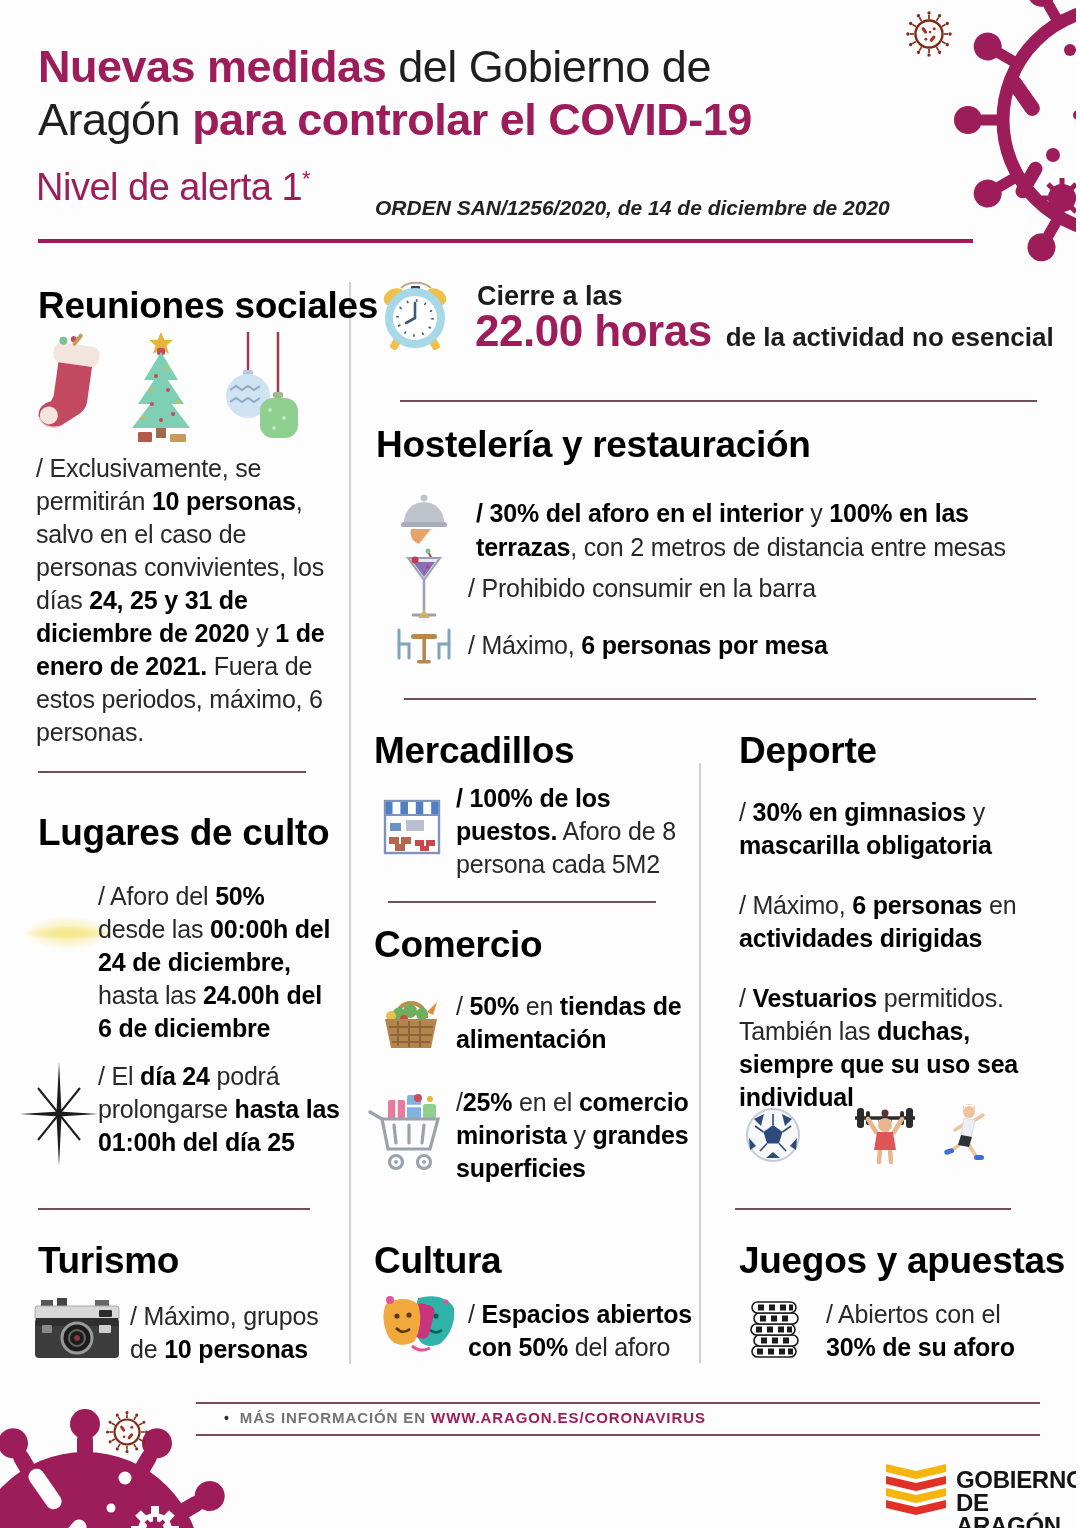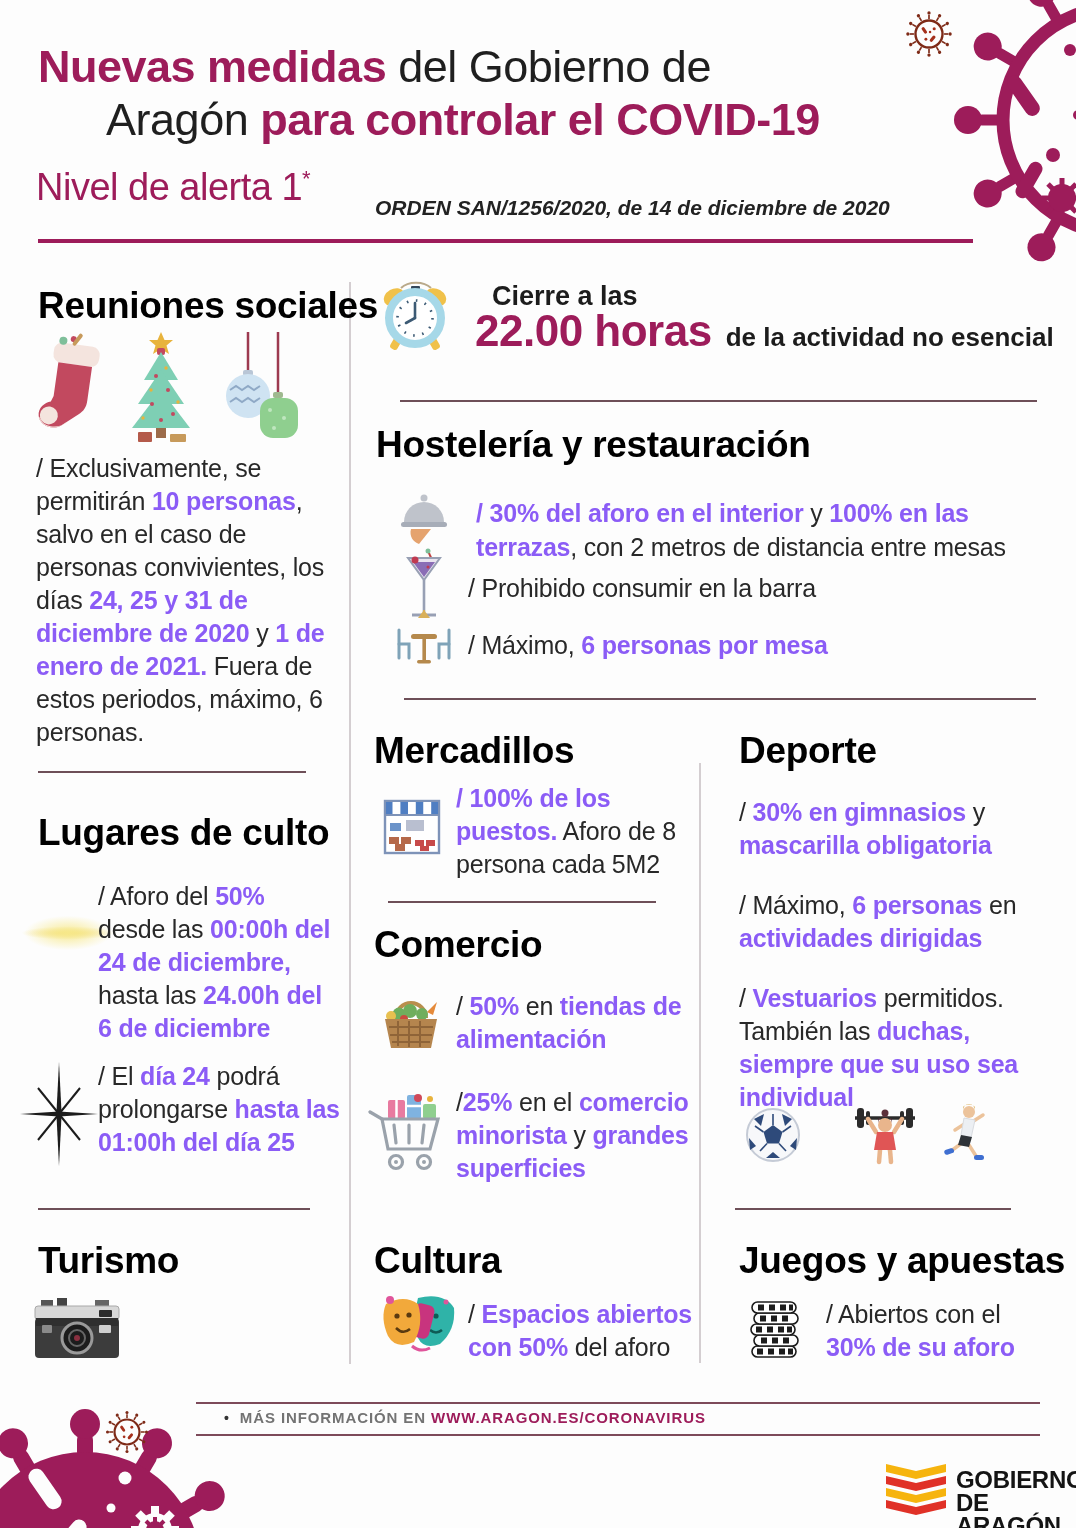--- a/index.html
+++ b/index.html
@@ -11,21 +11,21 @@
   .abs{position:absolute;}
   
   .h-title{font-size:45px; line-height:53px; font-weight:700; letter-spacing:-0.5px;}
   .h-title .sb{font-weight:700;}
   .h-title .plain{font-weight:400;}
   .alert{font-size:38px; color:#9D1C5A; font-weight:400; letter-spacing:-0.5px;}
   .alert sup{font-size:22px;}
   .order{font-size:21px; font-style:italic; font-weight:700; color:#222; letter-spacing:0px;}
   .sec-title{font-size:37px; font-weight:700; color:#000000; letter-spacing:-0.3px;}
   .body-txt{font-size:25px; line-height:33px; letter-spacing:-0.2px; color:#282828;}
-  .sb{font-weight:700; color:#8b5cf6;}
+  .sb{font-weight:700; color:#000000;}
   .sm{color:#9D1C5A;}
   .sl{color:#737373; font-weight:700;}
   .cierre-lead{font-size:27px; font-weight:700; color:#1c1c1c;}
   .cierre-time{font-size:44px; font-weight:700; color:#9D1C5A; letter-spacing:-0.5px;}
   .cierre-tail{font-size:26px; font-weight:700; color:#1c1c1c; margin-left:14px;}
   
   .rule-maroon{background:#9D1C5A; height:4px;}
   .rule-thin{background:#6E4F58; height:2px;}
   .rule-foot{background:#7D4A5A; height:2px;}
   .vrule{background:#D4CED1; width:2px;}
@@ -40,21 +40,21 @@
       radial-gradient(closest-side, rgba(247,233,140,0.95), rgba(247,233,140,0) 75%),
       radial-gradient(50% 18% at 50% 50%, rgba(240,214,90,0.9), rgba(240,214,90,0) 80%);
   }
 </style>
 </head>
 <body>
 
 <div class="page">
 
   <div class="abs h-title" style="left:38px;top:40px;width:850px;"><span class="sb sm">Nuevas medidas</span><span class="plain"> del Gobierno de</span></div>
-  <div class="abs h-title" style="left:38px;top:93px;width:850px;text-align:center;"><span class="plain">Aragón </span><span class="sb sm">para controlar el COVID-19</span></div>
+  <div class="abs h-title" style="left:38px;top:93px;width:850px;"><span class="plain">Aragón </span><span class="sb sm">para controlar el COVID-19</span></div>
 
   <div class="abs alert" style="left:36px;top:166px;"><span>Nivel de alerta 1</span><sup>*</sup></div>
   <div class="abs order" style="left:375px;top:196px;">ORDEN SAN/1256/2020, de 14 de diciembre de 2020</div>
 
   <div class="abs rule-maroon" style="left:38px;top:239px;width:935px;"></div>
 
   <svg class="abs" style="left:903px;top:8px;" width="52" height="52" viewBox="0 0 50 50">
     <g stroke="#7E2A17" fill="#7E2A17">
       <g transform="rotate(0 25 25)">
           <line x1="39.5" y1="25" x2="43.5" y2="25" stroke-width="1.6"></line>
@@ -264,36 +264,37 @@
     <rect x="2" y="8" width="84" height="14" rx="3" fill="#D8D8D8" stroke="#A8A8A8"></rect>
     <rect x="2" y="20" width="84" height="40" rx="4" fill="#3C3C3C"></rect>
     <rect x="3" y="20" width="82" height="8" fill="#2F2F2F"></rect>
     <rect x="66" y="12" width="13" height="7" rx="1" fill="#2B2B2B"></rect>
     <circle cx="44" cy="40" r="15" fill="#1C1C1C" stroke="#9A9A9A" stroke-width="3"></circle>
     <circle cx="44" cy="40" r="8" fill="none" stroke="#666" stroke-width="2"></circle>
     <circle cx="44" cy="40" r="3" fill="#8A3040"></circle>
     <rect x="66" y="27" width="12" height="8" rx="1" fill="#CFCFCF"></rect>
     <rect x="9" y="27" width="10" height="8" rx="1" fill="#8A8A8A"></rect>
   </svg>
+  <p class="abs body-txt" style="left:130px;top:1300px;width:200px;margin:0;"><span>/ Máximo, grupos de </span><span class="sb">10 personas</span></p>
 
   <svg class="abs" style="left:379px;top:276px;" width="72" height="78" viewBox="0 0 72 78">
     <path d="M22 12 A18 12 0 0 1 52 12" fill="none" stroke="#B9A98A" stroke-width="2"></path>
     <rect x="32" y="10" width="9" height="7" rx="1" fill="#33475A"></rect>
     <g fill="#F0C14A">
       <ellipse cx="15" cy="21" rx="11" ry="8" transform="rotate(-30 15 21)"></ellipse>
       <ellipse cx="57" cy="21" rx="11" ry="8" transform="rotate(30 57 21)"></ellipse>
       <rect x="13" y="60" width="8" height="14" rx="3" transform="rotate(30 17 67)"></rect>
       <rect x="51" y="60" width="8" height="14" rx="3" transform="rotate(-30 55 67)"></rect>
     </g>
     <circle cx="36" cy="42" r="26" fill="#FFFFFF" stroke="#A6D8E8" stroke-width="8"></circle>
     <circle cx="36" cy="42" r="17.5" fill="none" stroke="#3C5A74" stroke-width="2.6" stroke-dasharray="1.6 7.6"></circle>
     <line x1="36" y1="42" x2="36" y2="27" stroke="#3C5A74" stroke-width="2.6" stroke-linecap="round"></line>
     <line x1="36" y1="42" x2="27" y2="47" stroke="#3C5A74" stroke-width="2.6" stroke-linecap="round"></line>
   </svg>
-  <div class="abs cierre-lead" style="left:492px;top:281px;text-align:right;">Cierre a las</div>
+  <div class="abs cierre-lead" style="left:477px;top:281px;text-align:right;">Cierre a las</div>
   <div class="abs" style="left:475px;top:306px;white-space:nowrap;">
     <span class="cierre-time">22.00 horas</span><span class="cierre-tail">de la actividad no esencial</span>
   </div>
 
   <div class="abs rule-thin" style="left:400px;top:400px;width:637px;"></div>
 
   <div class="abs sec-title" style="left:376px;top:424px;">Hostelería y restauración</div>
 
   <svg class="abs" style="left:397px;top:486px;" width="54" height="60" viewBox="0 0 54 60">
     <circle cx="27" cy="12" r="3.5" fill="#BFC3CB"></circle>

